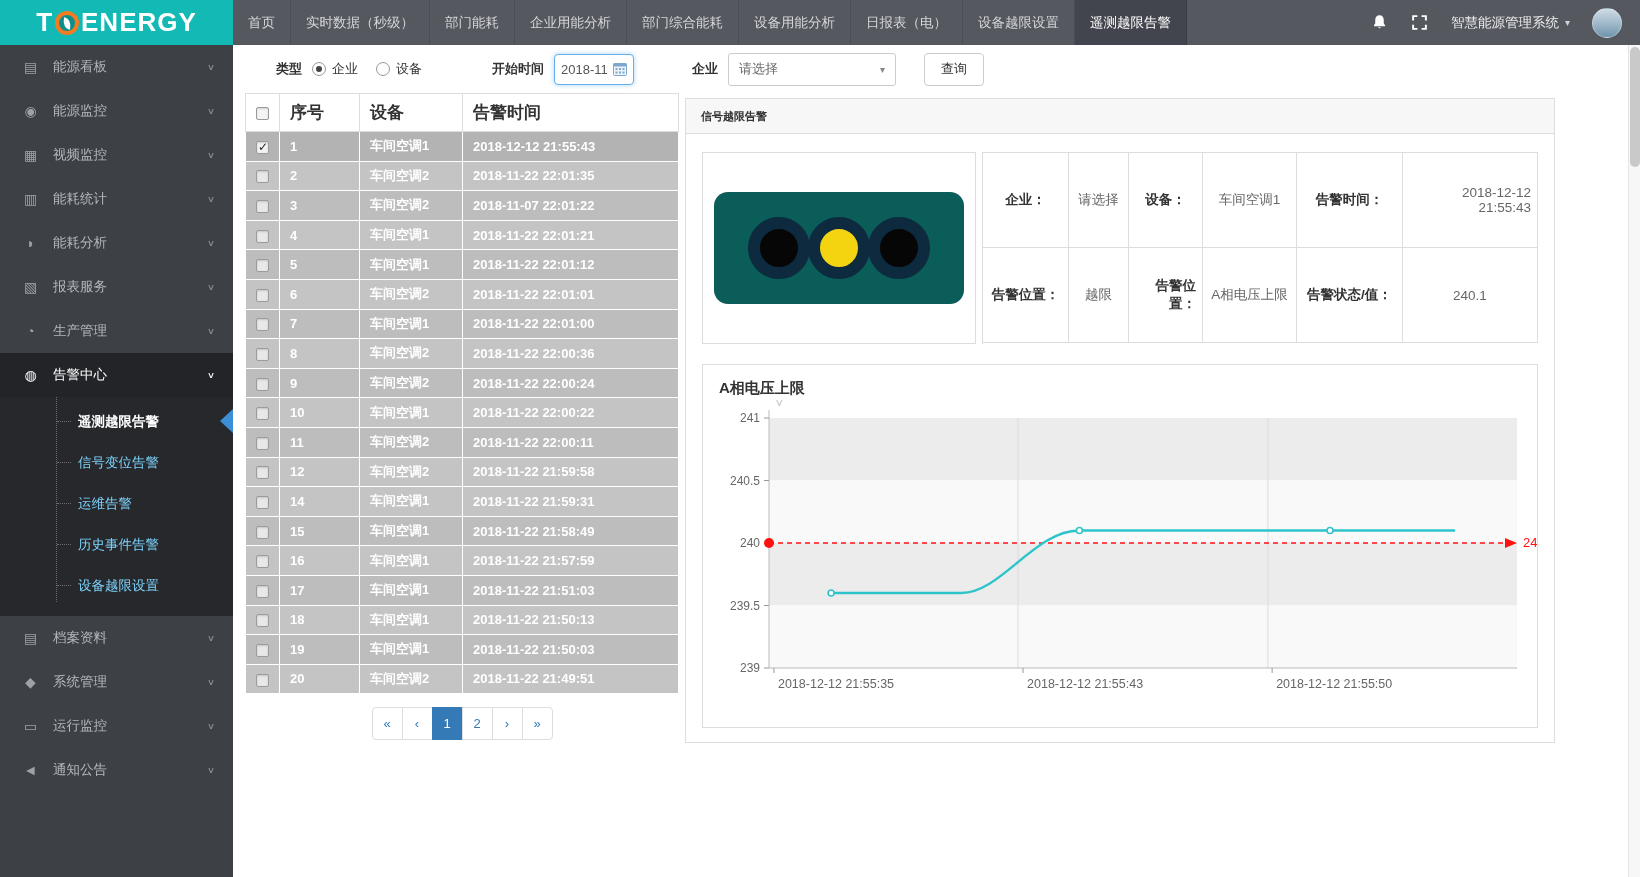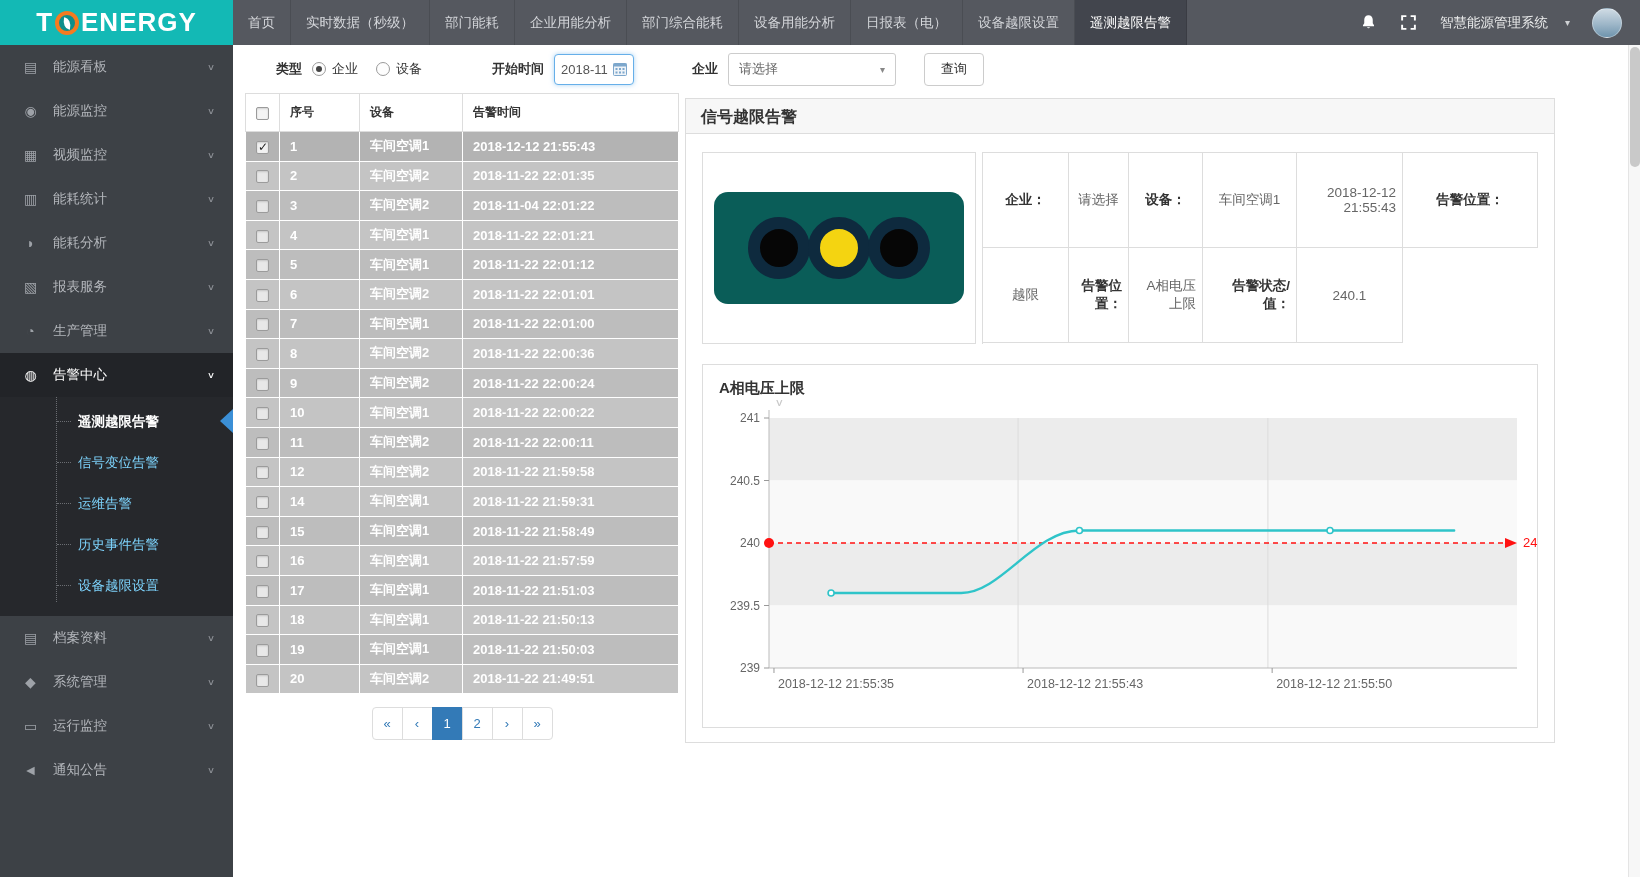--- a/index.html
+++ b/index.html
@@ -10,21 +10,21 @@
   .header { height:45px; display:flex; background:#55585f; position:relative; z-index:5; }
   .logo { width:233px; height:45px; background:#13b9b5; display:flex; align-items:center; justify-content:center; gap:1px; }
   .logo .t { color:#fff; font-size:26px; font-weight:bold; letter-spacing:1px; }
   .logo .at { width:24px; height:24px; border:4px solid #f47b20; border-radius:50%; position:relative; background:#0e8e8b; margin:0 1px; }
   .logo .at::before { content:""; position:absolute; left:4px; top:3px; width:8px; height:11px; background:#fff; border-radius:0 90% 0 90%; transform:rotate(12deg); }
   .topnav { display:flex; align-items:stretch; }
   .topnav .nav-item { display:flex; align-items:center; padding:0 15px; color:#d4d6da; cursor:pointer; border-right:1px solid rgba(0,0,0,0.12); font-size:13.5px; }
   .topnav .nav-item.active { background:#42454d; color:#fff; }
   .header-right { margin-left:auto; display:flex; align-items:center; gap:22px; padding-right:18px; color:#e8e9eb; }
   .hicon { width:18px; height:18px; display:inline-flex; align-items:center; justify-content:center; cursor:pointer; }
-  .sys-title { cursor:pointer; font-size:13.5px; color:#eceded; display:flex; align-items:center; gap:17px; }
+  .sys-title { cursor:pointer; font-size:13.5px; color:#eceded; display:flex; align-items:center; gap:6px; }
   .caret-down { font-size:10px; color:#cfd1d4; }
   .avatar { width:30px; height:30px; border-radius:50%; background:linear-gradient(180deg,#cfdbe4 0%,#9db6c8 55%,#6f94ad 100%); cursor:pointer; border:1px solid rgba(255,255,255,0.35); }
 
   
   .main-row { display:flex; height:832px; }
   .sidebar { width:233px; background:#3d4146; color:#b4b7bc; flex-shrink:0; overflow:hidden; }
   .content { flex:1; background:#fff; position:relative; padding:0 0 0 12px; overflow:hidden; }
 
   
   .side-item { height:44px; display:flex; align-items:center; padding:0 18px 0 22px; cursor:pointer; font-size:13.5px; }
@@ -50,40 +50,40 @@
   .date-input { width:80px; height:31px; border:1px solid #66afe9; box-shadow:0 0 5px rgba(102,175,233,0.55); border-radius:4px; display:flex; align-items:center; padding:0 6px; gap:5px; color:#555; background:#fff; margin-right:48px; }
   .date-input .val { flex:1; }
   .select-box { width:168px; height:33px; border:1px solid #ccc; border-radius:3px; display:flex; align-items:center; padding:0 10px; color:#666; background:#fff; cursor:pointer; margin-right:18px; }
   .select-box .val { flex:1; }
   .select-box .sel-caret { color:#888; font-size:10px; }
   .query-btn { height:33px; padding:0 16px; background:#fff; border:1px solid #ccc; border-radius:4px; color:#333; cursor:pointer; font-size:13px; }
 
   
   .left-col { position:absolute; left:12px; top:48px; width:434px; }
   .alarm-table { width:100%; border-collapse:collapse; border:1px solid #ddd; }
-  .alarm-table th { background:#fff; color:#333; font-weight:bold; text-align:left; height:38px; padding:0 10px; border:1px solid #ddd; font-size:12px; }
+  .alarm-table th { background:#fff; color:#333; font-weight:bold; text-align:left; height:38px; padding:0 10px; border:1px solid #ddd; font-size:17px; }
   .alarm-table td { height:29.6px; padding:0 10px; color:#fff; font-weight:bold; border:1px solid #fff; font-size:13px; }
   .alarm-table tr.row-odd td { background:#bdbdbd; }
   .alarm-table tr.row-even td { background:#c4c4c4; }
   .alarm-table tr.selected td { background:#b3b3b3; }
   .cb { width:13px; height:13px; border:1px solid #9b9b9b; border-radius:2px; background:#e8e8e8; display:inline-block; position:relative; cursor:pointer; vertical-align:middle; box-shadow:inset 0 1px 2px rgba(0,0,0,0.15); }
   .cb.checked { background:#f2f2f2; }
   .cb.checked::after { content:"✓"; position:absolute; left:1px; top:-2px; font-size:12px; color:#222; font-weight:bold; }
   th .cb { background:#f5f5f5; }
 
   
   .pagination { display:flex; justify-content:center; margin-top:13px; }
   .page-btn { min-width:31px; height:33px; display:flex; align-items:center; justify-content:center; border:1px solid #ddd; margin-left:-1px; color:#337ab7; background:#fff; cursor:pointer; font-size:13px; padding:0 10px; }
   .page-btn:first-child { border-radius:4px 0 0 4px; margin-left:0; }
   .page-btn:last-child { border-radius:0 4px 4px 0; }
   .page-btn.active { background:#337ab7; border-color:#337ab7; color:#fff; }
 
   
   .right-panel { position:absolute; left:452px; top:53px; width:870px; border:1px solid #ddd; background:#fff; }
-  .panel-header { height:35px; line-height:35px; padding:0 15px; background:#f7f7f7; border-bottom:1px solid #ddd; font-weight:bold; color:#333; font-size:16px; }
+  .panel-header { height:35px; line-height:35px; padding:0 15px; background:#f7f7f7; border-bottom:1px solid #ddd; font-weight:bold; color:#333; font-size:11px; }
   .panel-body { padding:18px 16px 14px 16px; }
   .detail-row { display:flex; gap:6px; }
   .light-card { width:274px; height:192px; border:1px solid #ddd; display:flex; align-items:center; justify-content:center; flex-shrink:0; }
   .traffic-light { width:250px; height:112px; background:#0a5d58; border-radius:14px; display:flex; align-items:center; justify-content:center; }
   .bulb { width:62px; height:62px; border-radius:50%; border:12px solid #0e2a3e; margin:0 -1px; }
   .bulb.off { background:#060606; }
   .bulb.on-yellow { background:#f4d411; }
   .info-table { flex:1; display:grid; grid-template-columns:86px 60px 74px 94px 106px 1fr; grid-auto-rows:95px; border:1px solid #ddd; border-right:none; border-bottom:none; }
   .info-cell { border-right:1px solid #ddd; border-bottom:1px solid #ddd; display:flex; align-items:center; justify-content:center; text-align:right; padding:4px 6px; font-size:13.5px; color:#666; }
   .info-cell.lbl { font-weight:bold; color:#333; }
@@ -265,21 +265,21 @@
             <tr class="row-even">
               <td><span class="cb"></span></td>
               <td>2</td>
               <td>车间空调2</td>
               <td>2018-11-22 22:01:35</td>
             </tr>
             <tr class="row-odd">
               <td><span class="cb"></span></td>
               <td>3</td>
               <td>车间空调2</td>
-              <td>2018-11-04 22:01:22</td>
+              <td>2018-11-07 22:01:22</td>
             </tr>
             <tr class="row-even">
               <td><span class="cb"></span></td>
               <td>4</td>
               <td>车间空调1</td>
               <td>2018-11-22 22:01:21</td>
             </tr>
             <tr class="row-odd">
               <td><span class="cb"></span></td>
               <td>5</td>
@@ -391,20 +391,21 @@
               <div class="bulb off"></div>
               <div class="bulb on-yellow"></div>
               <div class="bulb off"></div>
             </div>
           </div>
           <div class="info-table" id="info-table">
               <div class="info-cell lbl">企业：</div>
               <div class="info-cell">请选择</div>
               <div class="info-cell lbl">设备：</div>
               <div class="info-cell">车间空调1</div>
+              <div class="info-cell lbl">告警时间：</div>
               <div class="info-cell">2018-12-12 21:55:43</div>
               <div class="info-cell lbl">告警位置：</div>
               <div class="info-cell">越限</div>
               <div class="info-cell lbl">告警位置：</div>
               <div class="info-cell">A相电压上限</div>
               <div class="info-cell lbl">告警状态/值：</div>
               <div class="info-cell">240.1</div>
             </div>
         </div>
 

